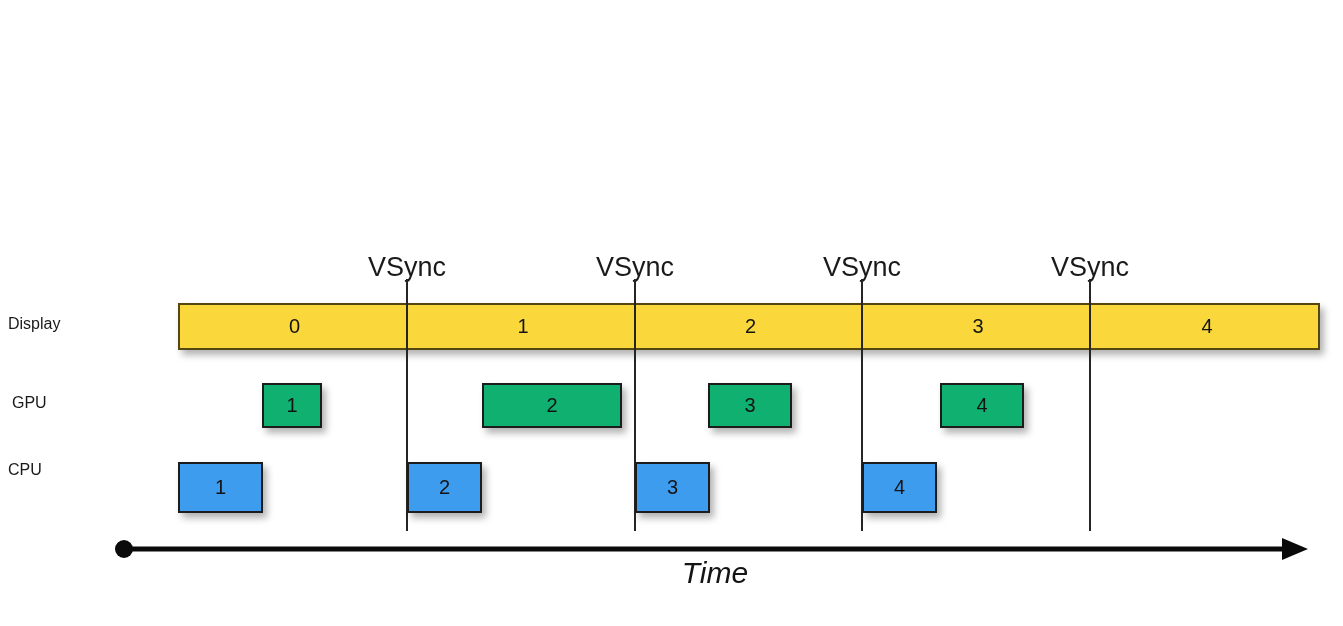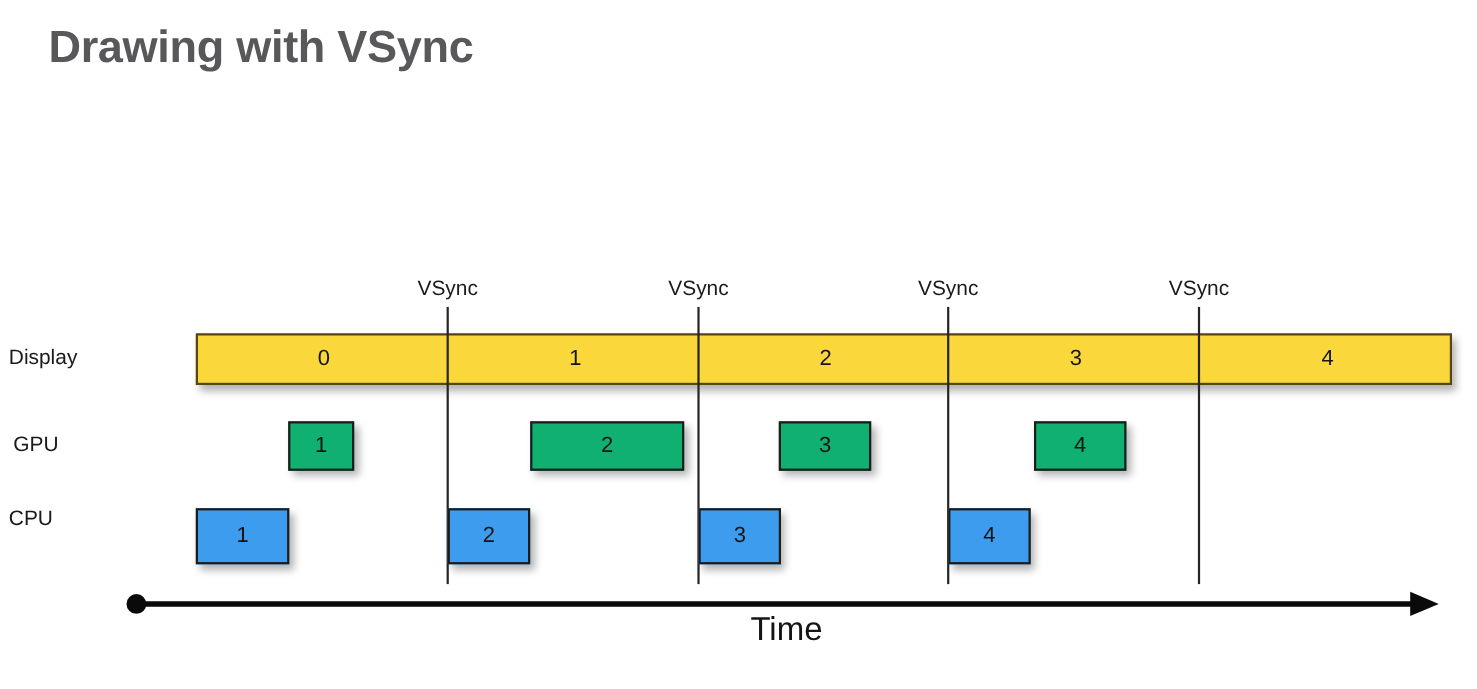--- a/index.html
+++ b/index.html
@@ -25,30 +25,30 @@
     font-size: 41px;
     font-weight: bold;
     color: #58585a;
     letter-spacing: -0.3px;
     white-space: nowrap;
   }
 
   
   .row-label {
     position: absolute;
-    font-size: 19px;
+    font-size: 16px;
     color: #1a1a1a;
     white-space: nowrap;
   }
   #label-display { left: 8px;  top: 315px; }
   #label-gpu     { left: 12px;  top: 394px; }
   #label-cpu     { left: 8px;  top: 461px; }
   .vsync-label {
     position: absolute;
-    font-size: 19px;
+    font-size: 27px;
     color: #1a1a1a;
     white-space: nowrap;
     transform: translateX(-50%);
     top: 252px;
   }
   .vsync-line {
     position: absolute;
     top: 279px;
     width: 2px;
     height: 252px;
@@ -100,28 +100,28 @@
 
   
   #time-axis { position: absolute; left: 0; top: 0; }
   #time-label {
     position: absolute;
     top: 556px;
     font-size: 30px;
     color: #141414;
     transform: translateX(-50%);
     white-space: nowrap;
+    font-style: italic;
   }
 </style>
 </head>
 <body>
 
 <div id="slide">
 
-  <div id="slide-title">Drawing with VSync</div>
 
   <div class="row-label" id="label-display">Display</div>
   <div class="row-label" id="label-gpu">GPU</div>
   <div class="row-label" id="label-cpu">CPU</div>
 
   <div id="display-bar" class="bar">
       <div class="display-seg" style="left: 0px; width: 229px;">0</div>
       <div class="display-seg" style="left: 229px; width: 228px;">1</div>
       <div class="display-seg" style="left: 457px; width: 227px;">2</div>
       <div class="display-seg" style="left: 684px; width: 228px;">3</div>

